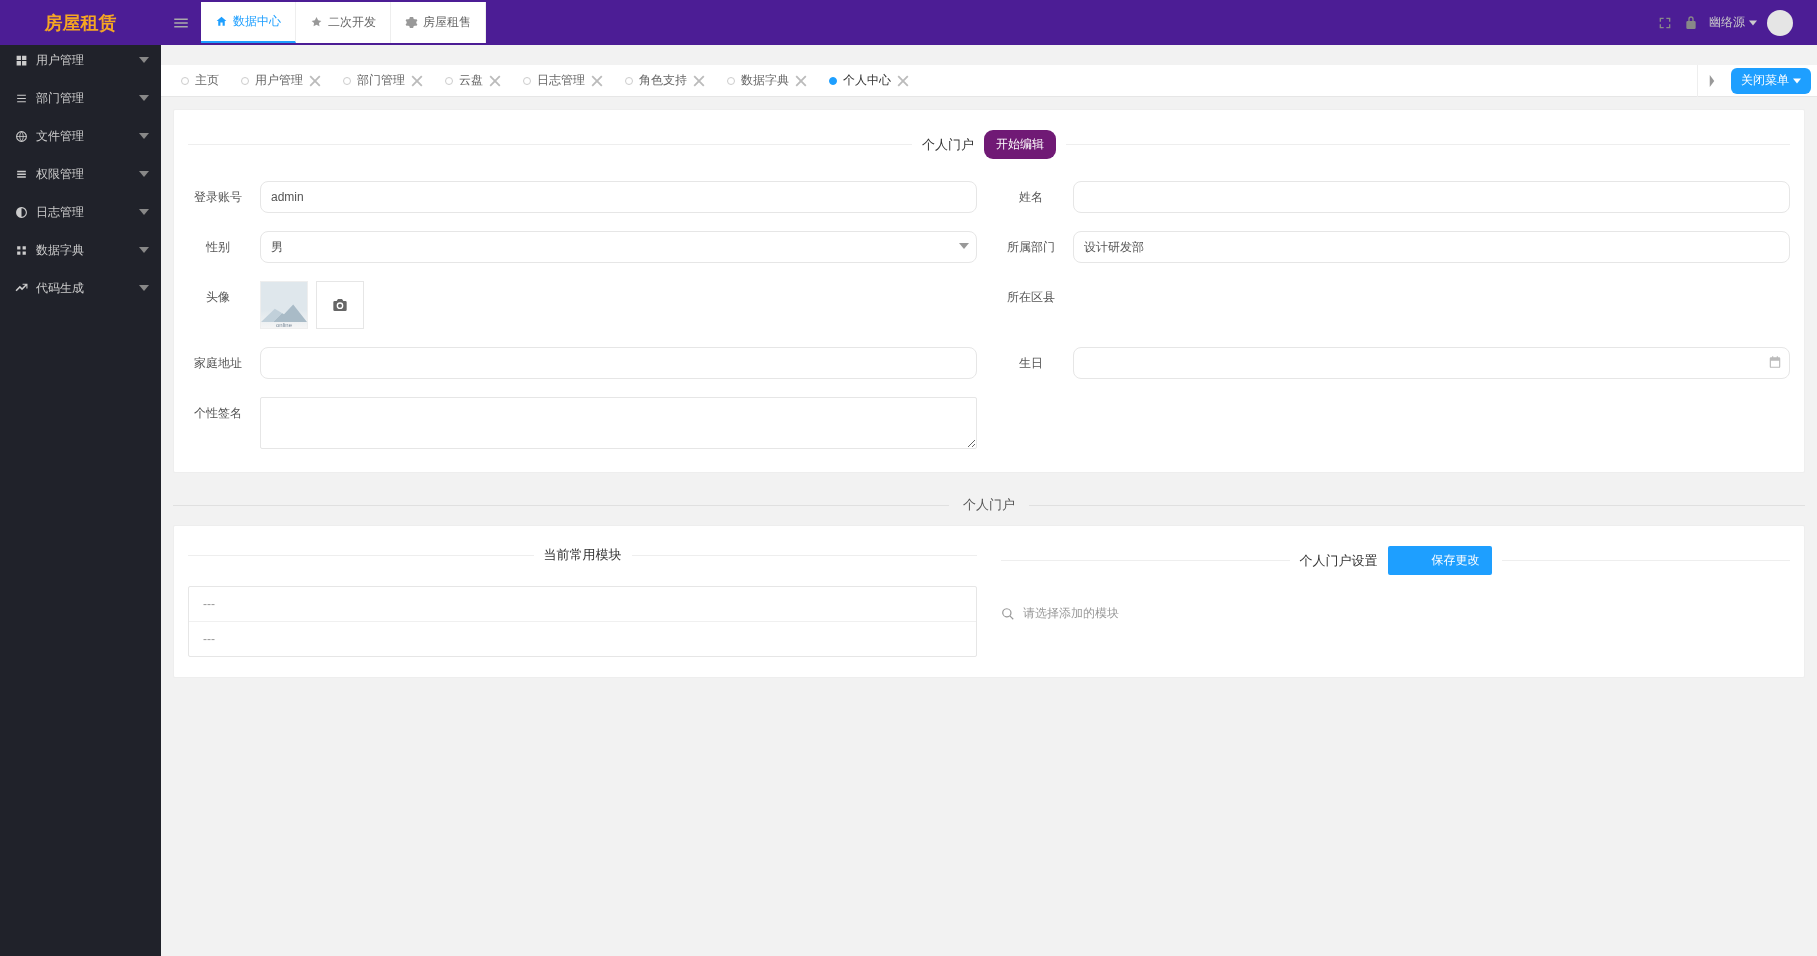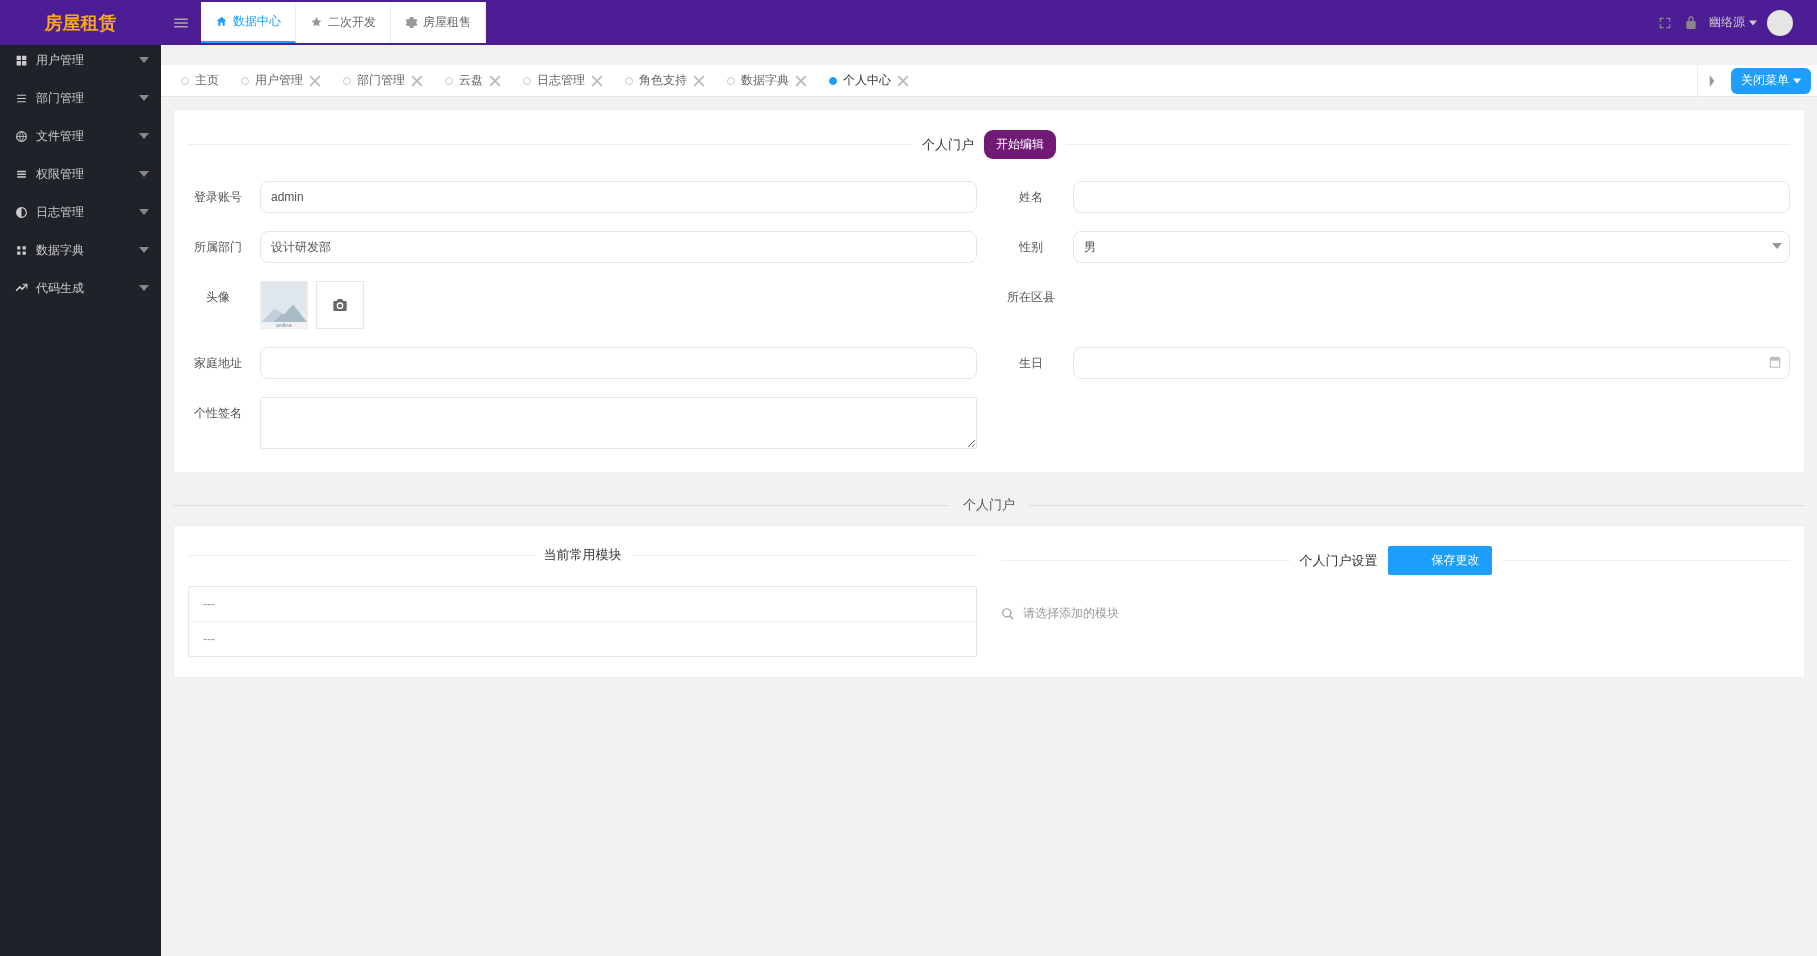--- a/index.html
+++ b/index.html
@@ -280,32 +280,32 @@
         <div class="form-row">
           <label>登录账号</label>
           <div class="field"><input class="input" value="admin" style=""></div>
         </div>
         <div class="form-row">
           <label>姓名</label>
           <div class="field"><input class="input" value="" style=""></div>
         </div>
 
         <div class="form-row">
-          <label>所属部门</label>
-          <div class="field"><input class="input" value="设计研发部" style=""></div>
-        </div>
-
-        <div class="form-row">
           <label>性别</label>
           <div class="field select">
             <input class="input" readonly="" value="男" style="">
             <svg class="chev-d" viewBox="0 0 10 6">
                 <path d="M0 0l5 6 5-6z"></path>
               </svg>
           </div>
+        </div>
+
+        <div class="form-row">
+          <label>所属部门</label>
+          <div class="field"><input class="input" value="设计研发部" style=""></div>
         </div>
         <div class="form-row">
           <label>头像</label>
           <div class="field avatar-box">
             <div class="avatar-img">
               <div class="mtn"></div>
               <span>online</span>
             </div>
             <div class="cam-btn">
               <svg viewBox="0 0 24 24">

